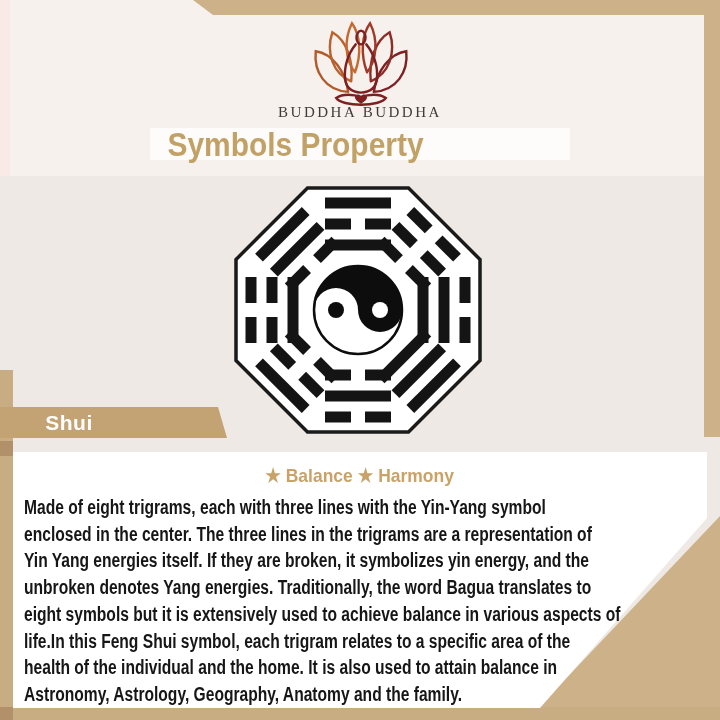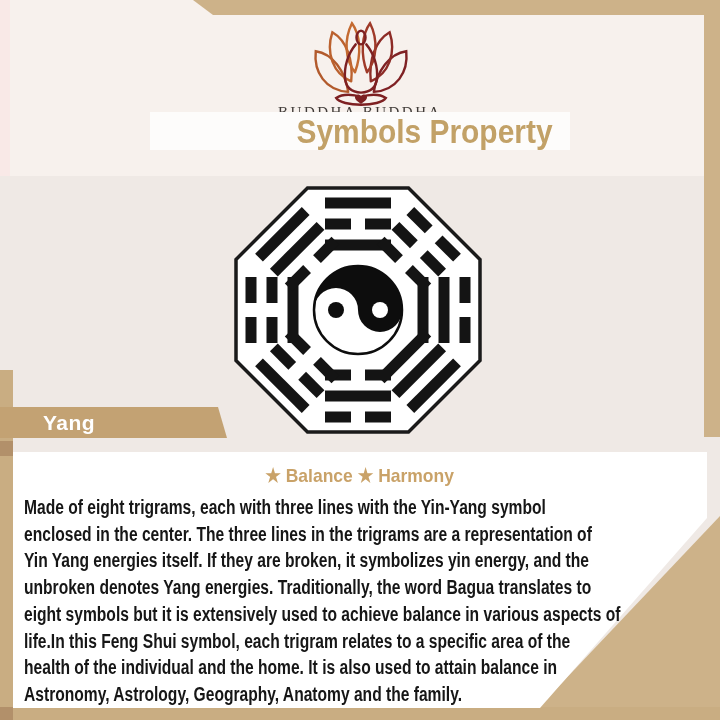--- a/index.html
+++ b/index.html
@@ -22,22 +22,22 @@
   #bottom-band{left:13px;top:707px;width:707px;height:13px;background:var(--strip_tan);}
   #bottom-left-dark{left:0;top:707px;width:13px;height:13px;background:var(--dark_tan);}
   #body-panel{left:13px;top:452px;width:694px;height:256px;background:var(--panel_white);
               clip-path:polygon(0 0,100% 0,100% 66px,527px 100%,0 100%);}
 
   
   #logo{left:296px;top:18px;width:130px;height:92px;}
   #brand-name{left:0;top:104px;width:720px;text-align:center;
               font-family:"Liberation Serif",serif;font-size:15px;letter-spacing:2.5px;
               color:#403b38;font-weight:400;}
-  #title-band{left:150px;top:112px;width:420px;height:38px;background:#fdfcfb;
-              display:flex;align-items:center;justify-content:flex-end;}
+  #title-band{left:150px;top:128px;width:420px;height:32px;background:#fdfcfb;
+              display:flex;align-items:center;justify-content:flex-start;}
   #page-title{font-size:34px;font-weight:700;color:var(--gold_text);
               display:inline-block;transform:scaleX(.88);white-space:nowrap;}
 
   
   #bagua-wrap{left:218px;top:170px;width:280px;height:280px;}
 
   
   #ribbon{left:0;top:407px;width:230px;height:31px;background:var(--ribbon_tan);
           clip-path:polygon(0 0,218px 0,227px 31px,0 31px);
           display:flex;align-items:center;justify-content:center;}
@@ -149,21 +149,21 @@
         <g>
           <circle cx="0" cy="0" r="44" fill="#ffffff" stroke="#0d0d0d" stroke-width="2.5"></circle>
           <path d="M-44,0 A44,44 0 0 1 44,0 A22,22 0 0 1 0,0 A22,22 0 0 0 -44,0 Z" fill="#0d0d0d"></path>
           <circle cx="-22" cy="0" r="8" fill="#0d0d0d"></circle>
           <circle cx="22" cy="0" r="8" fill="#ffffff"></circle>
         </g>
       </svg>
   </div>
 
   <div class="abs" id="ribbon">
-    <span id="ribbon-label">Yang</span>
+    <span id="ribbon-label">Shui</span>
   </div>
 
   <div class="abs" id="tagline">
     <span>★ Balance ★ Harmony</span>
   </div>
 
   <div class="abs" id="body-text">
     <div>Made of eight trigrams, each with three lines with the Yin-Yang symbol</div>
     <div>enclosed in the center. The three lines in the trigrams are a representation of</div>
     <div>Yin Yang energies itself. If they are broken, it symbolizes yin energy, and the</div>

